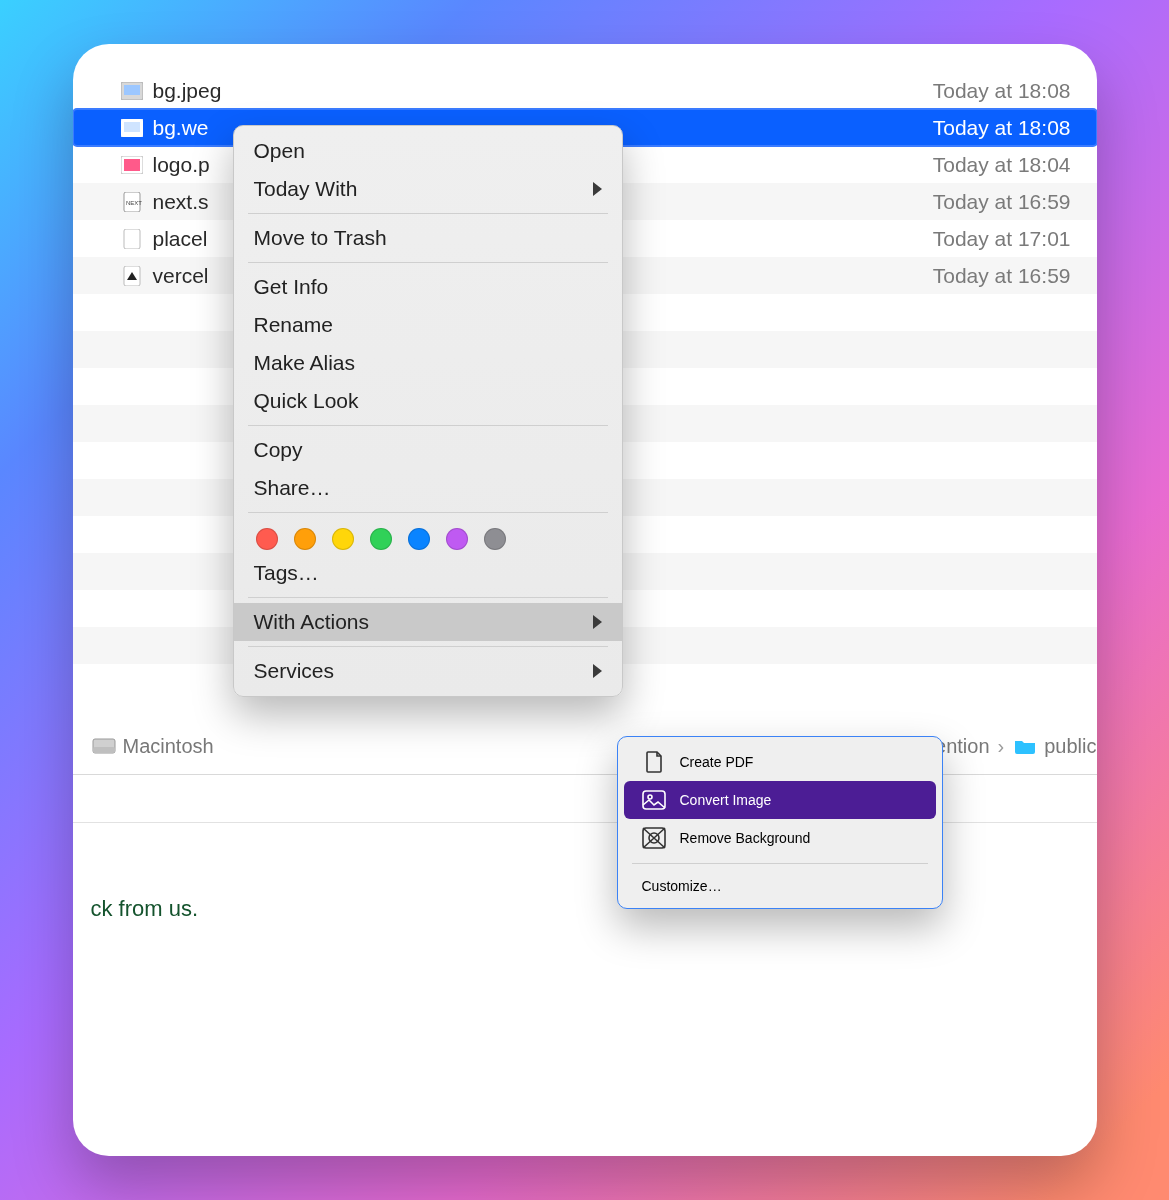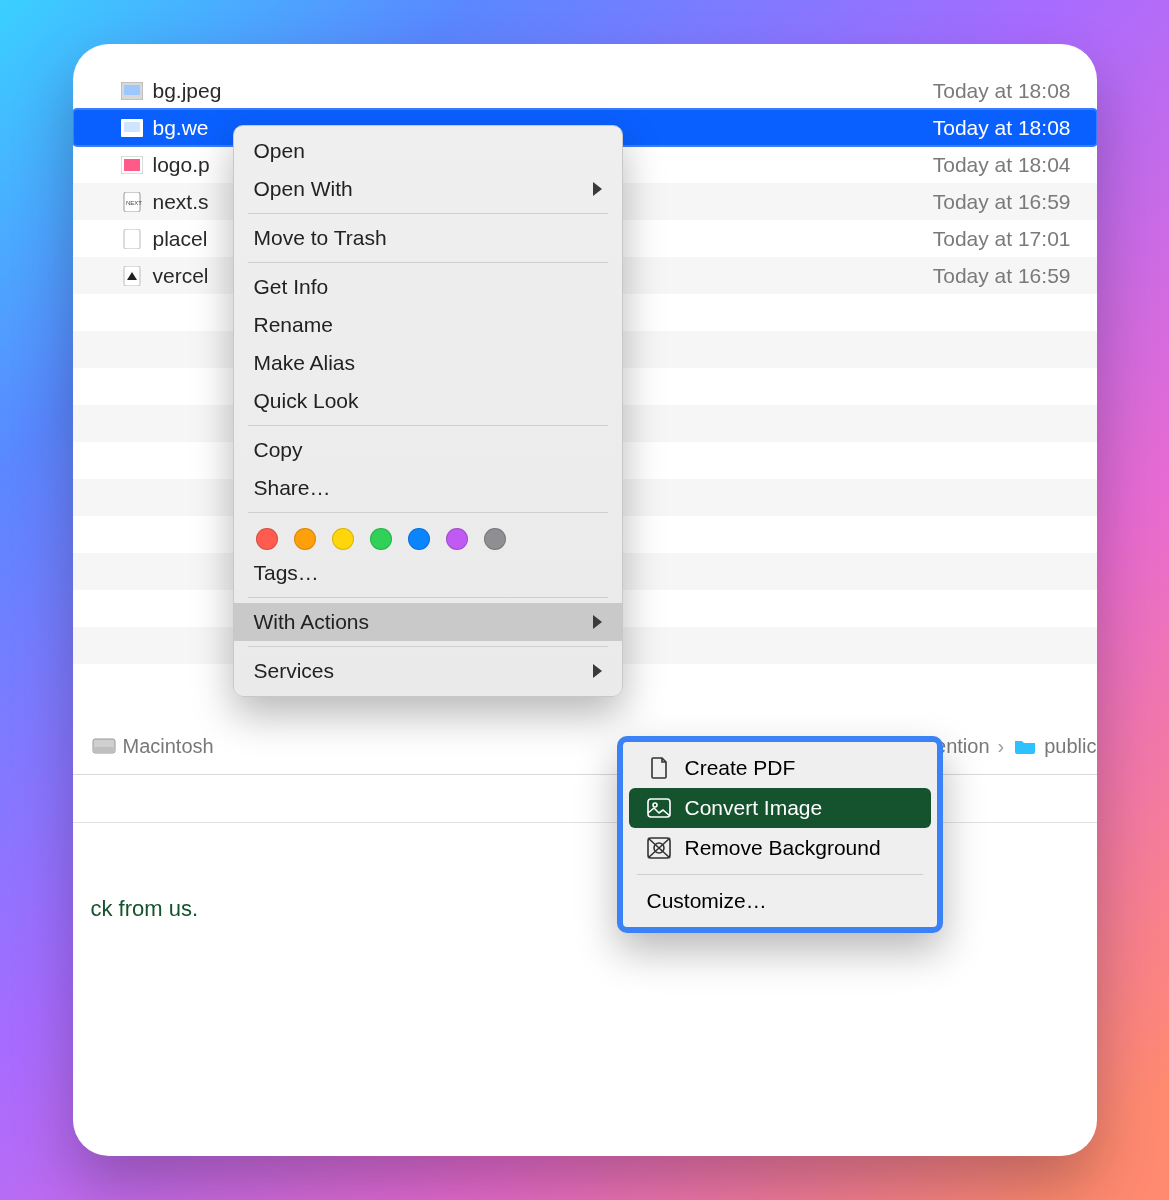--- a/index.html
+++ b/index.html
@@ -127,35 +127,35 @@
   }
   .dot { width:22px; height:22px; border-radius:50%; box-shadow: inset 0 0 0 1px rgba(0,0,0,0.15); }
 
   
   .submenu-panel {
     position:absolute;
     left: 544px;
     top: 692px;
     width: 326px;
     background: #efefef;
-    border: 6px solid #3b82f6;
+    border: 1px solid #3b82f6;
     border-radius: 10px;
     box-shadow: 0 18px 40px rgba(0,0,0,0.28);
     padding: 6px 0;
-    font-size: 21px;
+    font-size: 14px;
   }
   .submenu-panel .sitem {
     padding: 8px 18px;
     display:flex; align-items:center;
     gap: 14px;
     border-radius: 6px;
     margin: 0 6px;
   }
   .submenu-panel .sitem.selected {
-    background:#14532d; color:#fff;
+    background:#4c1d95; color:#fff;
   }
   .submenu-panel hr {
     border:none; border-top:1px solid #cfcfcf;
     margin: 6px 14px;
   }
   .sitem-icon { width:24px; height:22px; display:inline-flex; align-items:center; justify-content:center; flex-shrink:0;}
 </style>
 </head>
 <body>
 
@@ -269,21 +269,21 @@
   </div>
 
   <div class="divider"></div>
   <div class="divider2"></div>
 
   <div class="footer-text">ck from us.</div>
 
   <div class="menu">
     <div class="item">Open</div>
     <div class="item submenu">
-        <span>Open With</span>
+        <span>Today With</span>
       </div>
     <hr>
     <div class="item">Move to Trash</div>
     <hr>
     <div class="item">Get Info</div>
     <div class="item">Rename</div>
     <div class="item">Make Alias</div>
     <div class="item">Quick Look</div>
     <hr>
     <div class="item">Copy</div>

